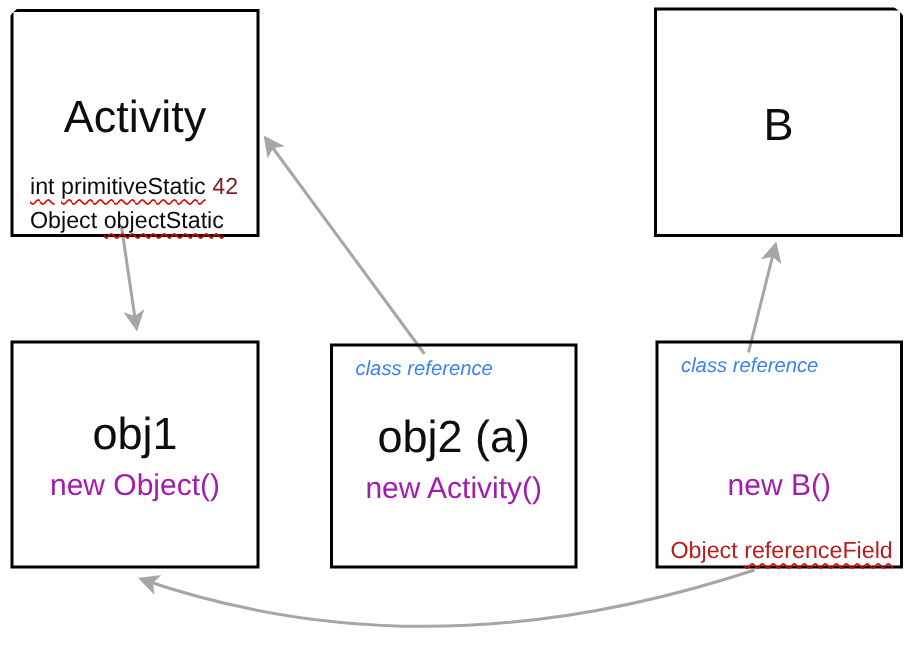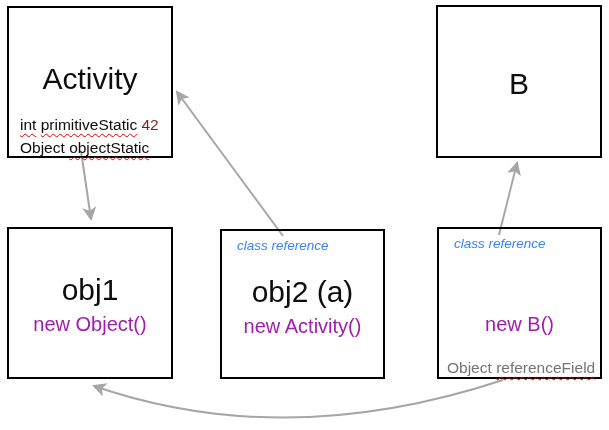--- a/index.html
+++ b/index.html
@@ -7,20 +7,21 @@
     padding: 0;
     background: #ffffff;
     font-family: "Liberation Sans", sans-serif;
   }
   #canvas {
     position: relative;
     width: 609px;
     height: 430px;
     background: #ffffff;
     overflow: hidden;
+    border-radius: 29px;
   }
   svg.arrow-layer {
     position: absolute;
     left: 0;
     top: 0;
     width: 609px;
     height: 430px;
     pointer-events: none;
   }
   .box {
@@ -77,21 +78,21 @@
     font-size: 15.5px;
     color: #0d0d0d;
     line-height: 23px;
     white-space: nowrap;
   }
   .field-bottom {
     position: absolute;
     left: 8px;
     top: 130px;
     font-size: 15.5px;
-    color: #737373;
+    color: #b91c1c;
     white-space: nowrap;
   }
   .squiggle {
     text-decoration-line: underline;
     text-decoration-style: wavy;
     text-decoration-color: #e00000;
     text-decoration-thickness: 1px;
     text-underline-offset: 3px;
   }
   .muted { color: #7f1d1d; }

